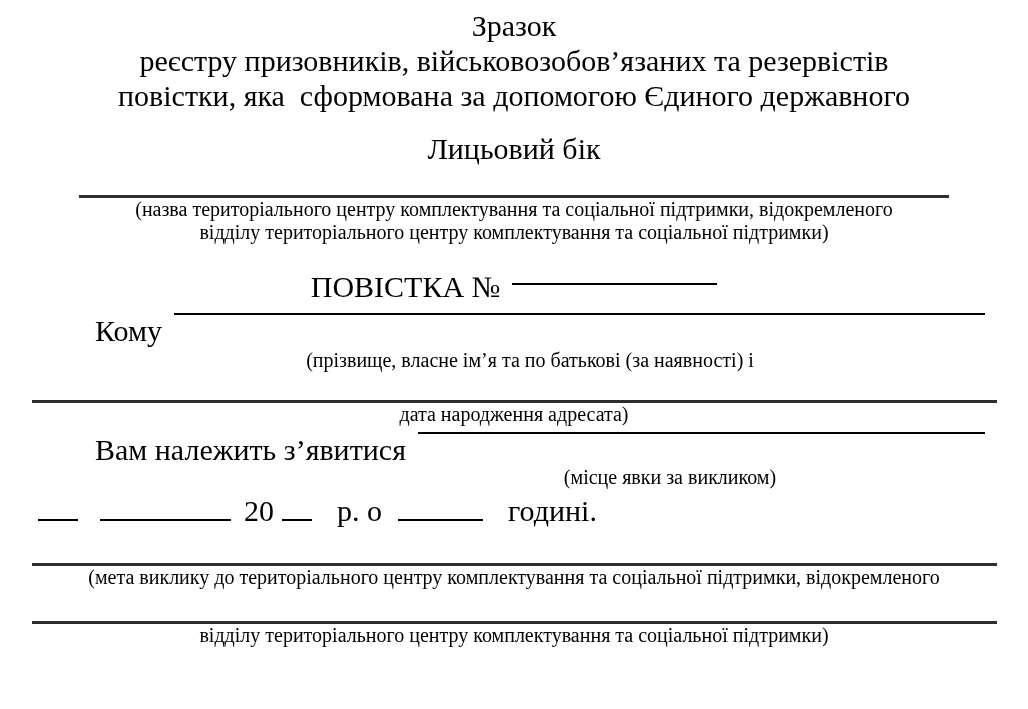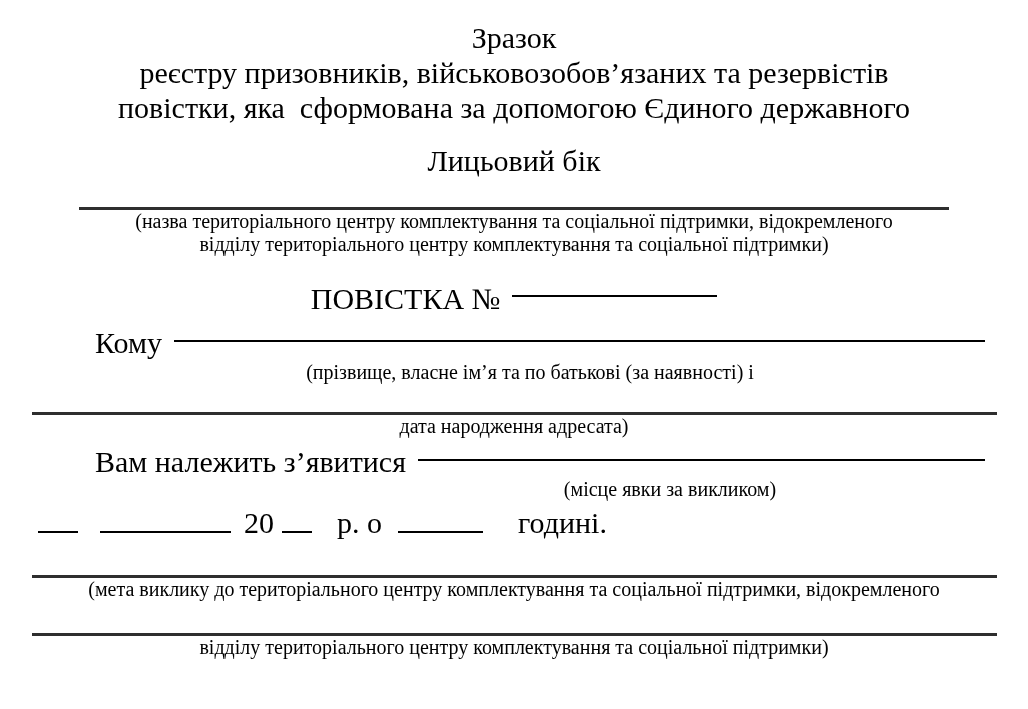--- a/index.html
+++ b/index.html
@@ -10,21 +10,21 @@
   .page {
     position: relative;
     width: 1028px;
     height: 709px;
     margin: 0 auto;
     background: #ffffff;
     font-family: "Liberation Serif", "DejaVu Serif", serif;
     color: #000000;
     overflow: hidden;
     box-sizing: border-box;
-    padding-top: 20px;
+    padding-top: 8px;
   }
   .title {
     text-align: center;
     font-size: 30px;
     line-height: 35px;
   }
   .title-line { white-space: pre-wrap; }
   .side-label {
     margin-top: 20px;
     text-align: center;
@@ -77,21 +77,21 @@
     border-bottom: 2px solid #000000;
   }
   .blank-number {
     width: 205px;
     margin-left: 12px;
     height: 0;
     margin-bottom: 6px;
   }
   .fill-row {
     display: flex;
-    align-items: center;
+    align-items: flex-start;
     padding-left: 95px;
     padding-right: 43px;
     font-size: 30px;
     line-height: 36px;
   }
   .komu-row { margin-top: 6px; }
   .vam-row { margin-top: 6px; }
   .blank-grow {
     flex: 1;
     margin-left: 12px;
@@ -106,21 +106,21 @@
     line-height: 36px;
     white-space: nowrap;
   }
   .date-row .blank { height: 0; vertical-align: baseline; }
   .b1 { width: 40px; }
   .b2 { width: 131px; margin-left: 14px; }
   .b3 { width: 30px; }
   .b4 { width: 85px; margin-left: 8px; }
   .t20 { margin-left: 6px; }
   .t-ro { margin-left: 18px; text-align: center; }
-  .t-hour { margin-left: 28px; }
+  .t-hour { margin-left: 18px; }
 </style>
 </head>
 <body>
 
 <div class="page">
 
   <div class="title">
     <div class="title-line">Зразок</div>
     <div class="title-line">реєстру призовників, військовозобов’язаних та резервістів</div>
     <div class="title-line">повістки, яка  сформована за допомогою Єдиного державного</div>

